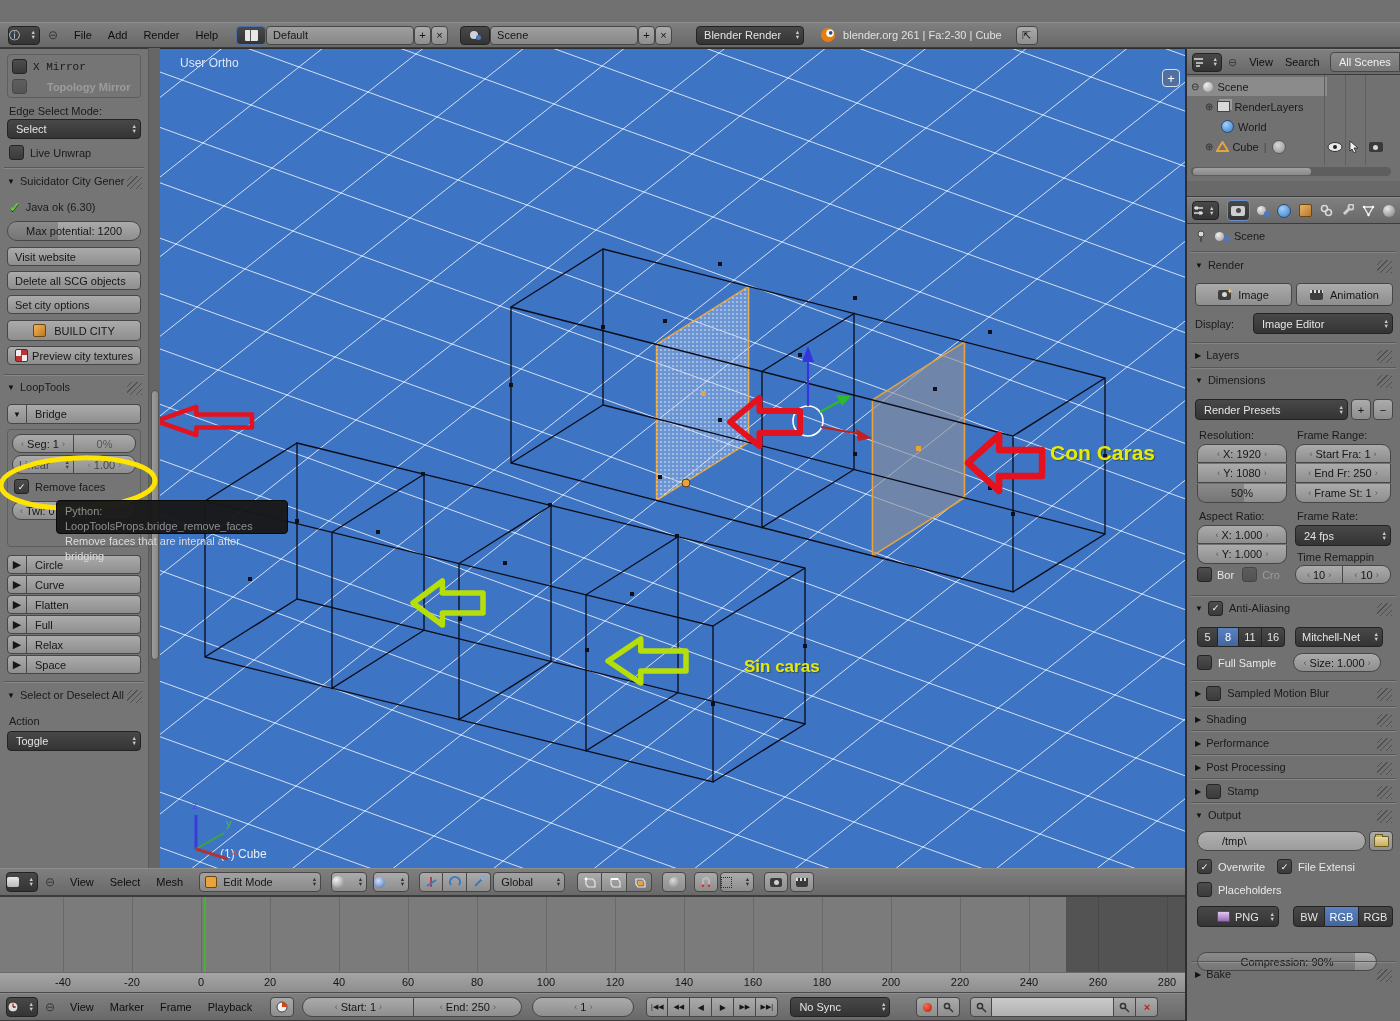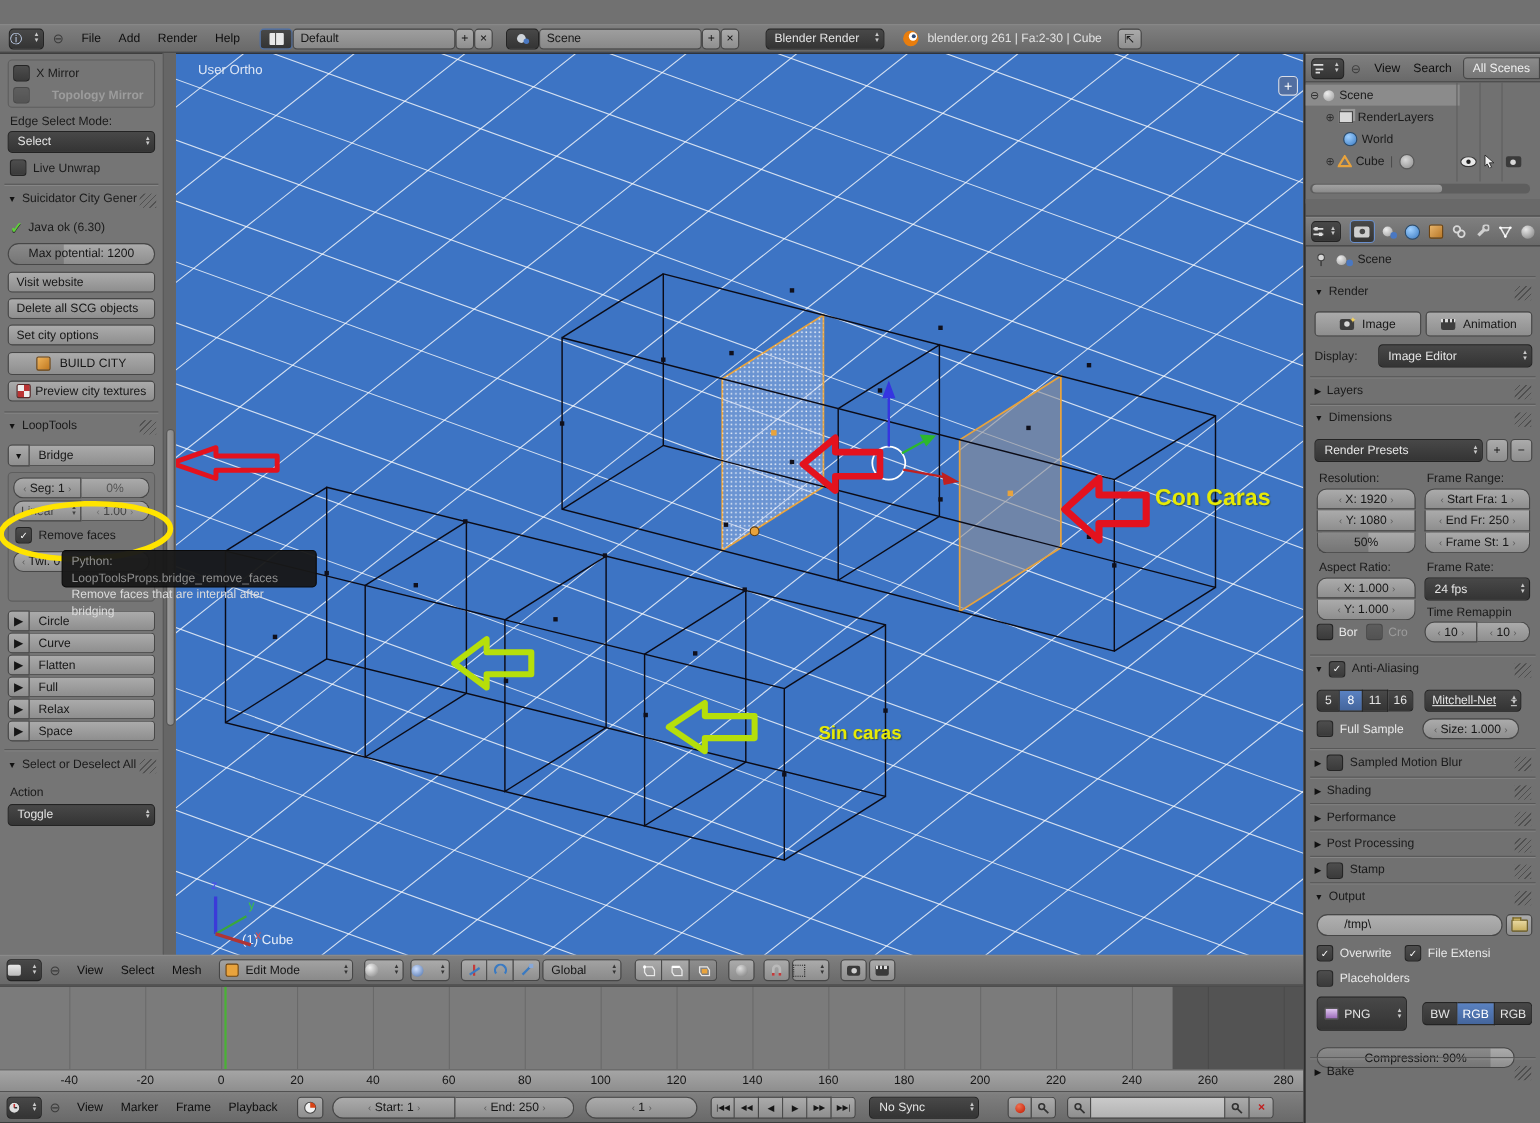--- a/index.html
+++ b/index.html
@@ -90,21 +90,21 @@
       <span style="color:#e2e2e2;margin-left:7px;">blender.org 261 | Fa:2-30 | Cube</span>
       <span class="btn" style="width:22px;height:19px;margin-left:14px;">⇱</span>
     </div>
   </div>
 
   <div class="r" style="left:0;top:48px;width:148px;height:820px;background:#757575;border-top:1px solid #3a3a3a;">
 
     <div class="r" style="left:7px;top:5px;width:134px;height:44px;border:1px solid #5e5e5e;border-radius:4px;">
       <div class="row" style="margin:4px 0 0 4px;">
         <span class="chk"></span>
-        <span class="lbl" style="margin-left:6px;">X Mirror</span>
+        <span class="lbl" style="margin-left:6px;font-family:Liberation Mono, monospace;">X Mirror</span>
       </div>
       <div class="row" style="margin:5px 0 0 4px;">
         <span class="chk" style="opacity:.55;"></span>
         <span class="lbl dim" style="margin-left:20px;font-weight:bold;">Topology Mirror</span>
       </div>
     </div>
     <div class="r lbl" style="left:9px;top:56px;">Edge Select Mode:</div>
     <div class="r btn dark" style="left:7px;top:70px;width:134px;height:20px;justify-content:flex-start;padding-left:8px;">
       <span>Select</span>
         <span class="updn">
@@ -930,21 +930,21 @@
         </span>
       <span class="btn dark blue" style="width:21px;height:20px;border-radius:0;border-left:none;">
           <span>8</span>
         </span>
       <span class="btn dark" style="width:23px;height:20px;border-radius:0;border-left:none;">
           <span>11</span>
         </span>
       <span class="btn dark" style="width:23px;height:20px;border-radius:0 4px 4px 0;border-left:none;">
           <span>16</span>
         </span>
-      <span class="btn dark" style="width:88px;height:20px;margin-left:10px;justify-content:flex-start;padding-left:6px;text-decoration:underline;">
+      <span class="btn dark" style="width:88px;height:20px;margin-left:10px;justify-content:flex-start;padding-left:6px;">
           <span>Mitchell-Net</span>
           <span class="updn">
             <span>▲</span>
             <span>▼</span>
           </span>
         </span>
     </div>
     <div class="r row" style="left:10px;top:604px;">
       <span class="chk"></span>
       <span class="lbl" style="margin-left:6px;color:#e8e8e8;">Full Sample</span>
@@ -1000,21 +1000,21 @@
       <span class="chk">✓</span>
       <span class="lbl" style="margin:0 12px 0 6px;color:#e8e8e8;">Overwrite</span>
       <span class="chk">✓</span>
       <span class="lbl" style="margin-left:6px;color:#e8e8e8;">File Extensi</span>
     </div>
     <div class="r row" style="left:10px;top:833px;">
       <span class="chk"></span>
       <span class="lbl" style="margin-left:6px;color:#e8e8e8;">Placeholders</span>
     </div>
     <div class="r row" style="left:10px;top:857px;">
-      <span class="btn dark" style="width:82px;height:31px;justify-content:flex-start;padding-left:6px;">
+      <span class="btn dark" style="width:82px;height:21px;justify-content:flex-start;padding-left:19px;">
         <span style="width:11px;height:9px;background:linear-gradient(#e0c8f0,#9a6ab8);border:1px solid #555;border-radius:1px;margin-right:5px;"></span>
         <span>PNG</span>
           <span class="updn">
             <span>▲</span>
             <span>▼</span>
           </span>
       </span>
       <span class="row" style="margin-left:14px;">
         <span class="btn dark" style="width:32px;height:21px;border-radius:4px 0 0 4px;">
             <span>BW</span>

